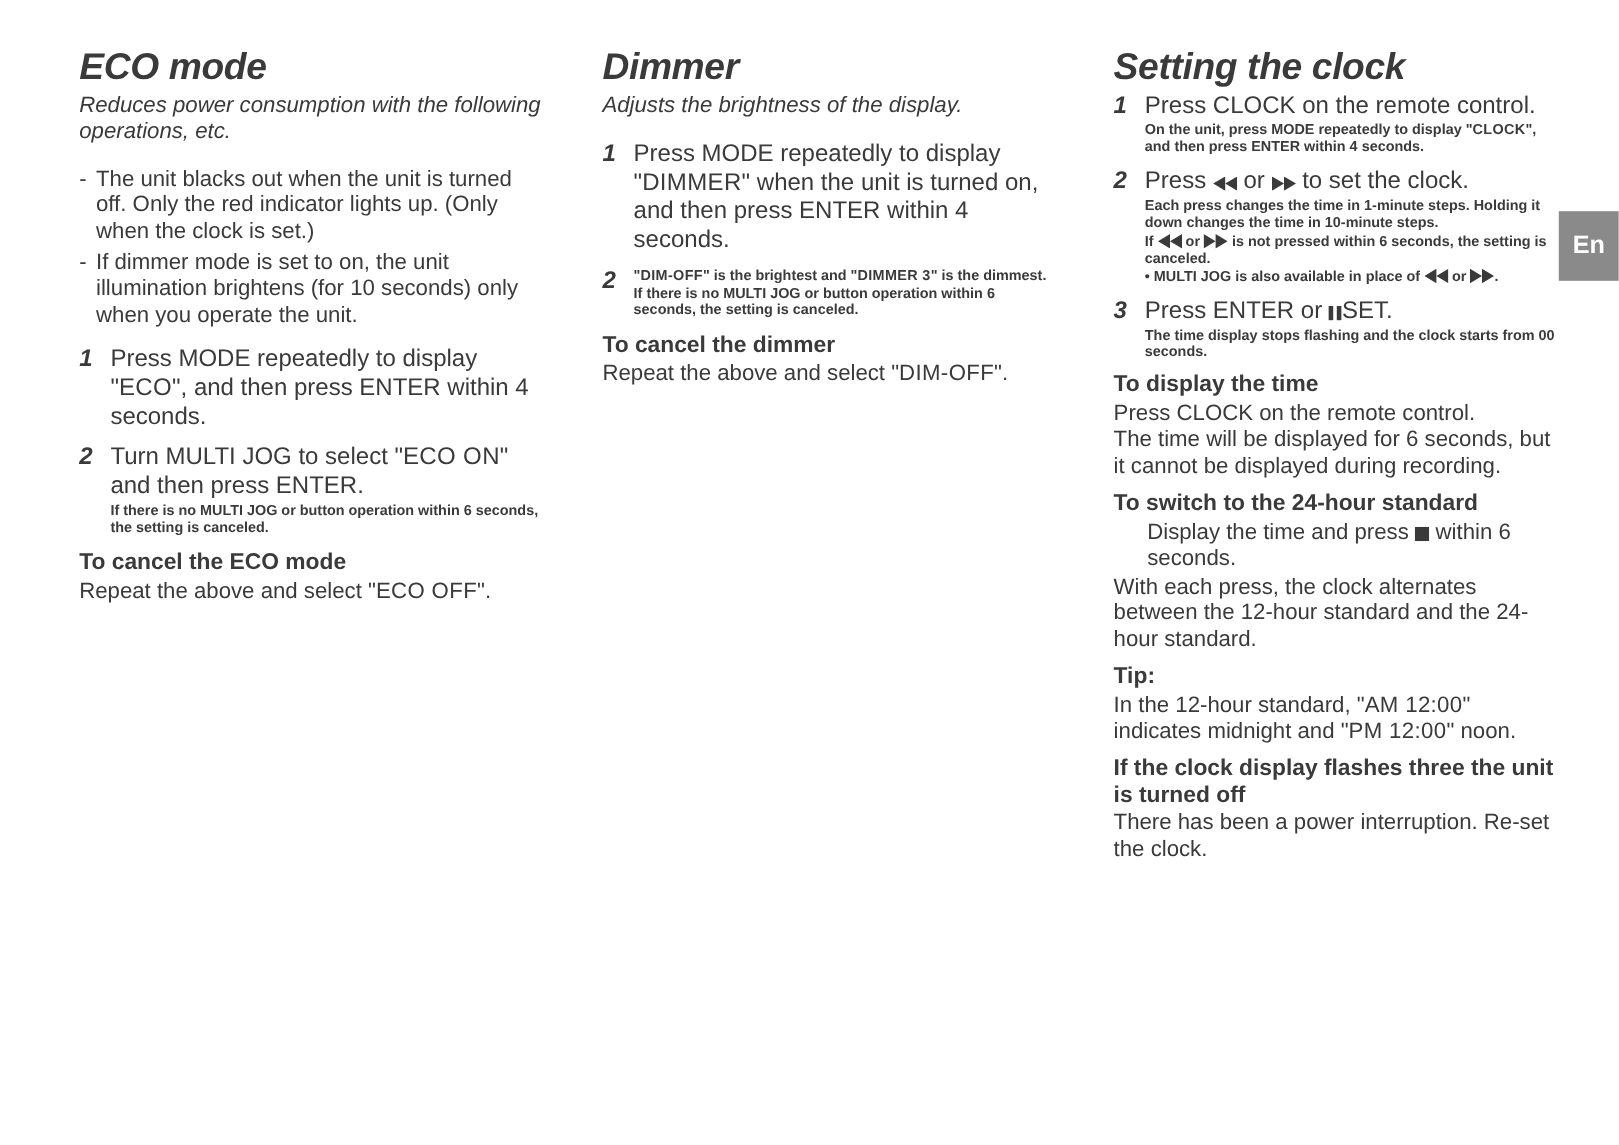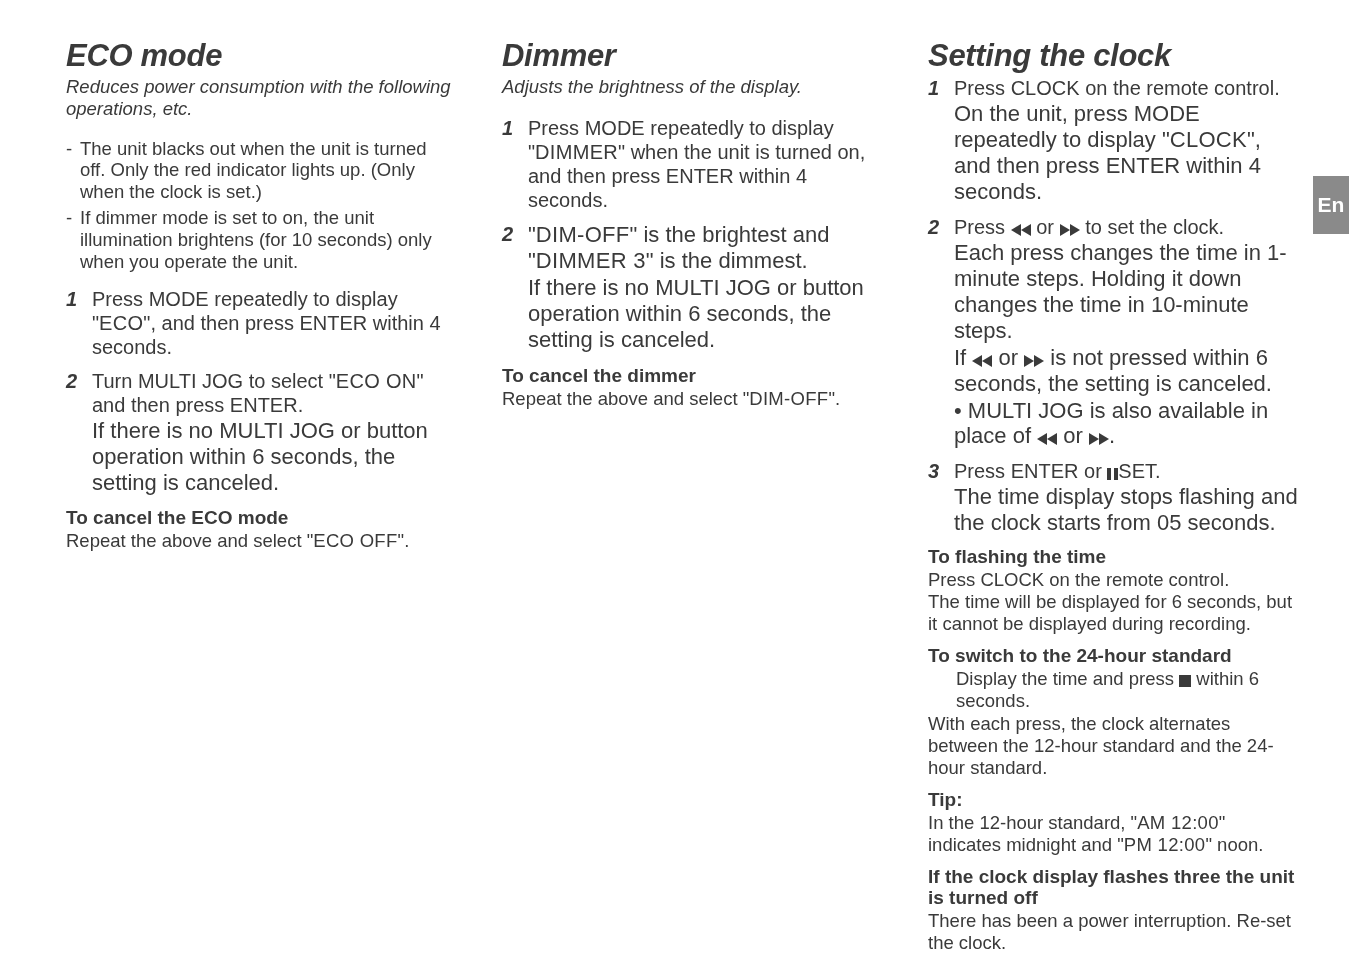--- a/index.html
+++ b/index.html
@@ -83,23 +83,24 @@
     content:counter(step);
     position:absolute;
     left:0;
     top:0;
     font-weight:700;
     font-style:italic;
     font-size:20px;
   }
   .step-desc{
     display:block;
-    font-size:22px;
+    font-size:12px;
     line-height:1.18;
     margin-top:1px;
+    font-weight:bold;
   }
   .sub-h{
     font-weight:700;
     font-size:19px;
     margin:10px 0 1px 0;
     font-family:"Arial Narrow","Helvetica Condensed",Arial,sans-serif;
   }
   .sub-p{
     font-size:18.5px;
     line-height:1.18;
@@ -114,21 +115,21 @@
   }
   .disp{ 
     font-family:"Arial","Helvetica Neue",sans-serif;
     font-stretch:normal;
     letter-spacing:.3px;
   }
   .side-tab{
     position:absolute;
     right:0;
     top:176px;
-    width:36px;
+    width:50px;
     height:58px;
     background:var(--tab-bg);
     color:#fff;
     font-weight:700;
     font-size:21px;
     display:flex;
     align-items:center;
     justify-content:center;
     font-family:Arial,sans-serif;
   }
@@ -221,25 +222,25 @@
         <span class="step-desc"><span>• MULTI JOG is also available in place of </span><svg class="icon" width="20" height="12">
               <use href="#rew"></use>
             </svg><span> or </span><svg class="icon" width="20" height="12">
               <use href="#ffwd"></use>
             </svg><span>.</span></span>
       </li>
       <li>
         <span><span>Press ENTER or </span><svg class="icon" width="11" height="12">
               <use href="#pause"></use>
             </svg><span>SET.</span></span>
-        <span class="step-desc">The time display stops flashing and the clock starts from 05 seconds.</span>
+        <span class="step-desc">The time display stops flashing and the clock starts from 00 seconds.</span>
       </li>
     </ol>
 
-    <div class="sub-h">To flashing the time</div>
+    <div class="sub-h">To display the time</div>
     <p class="sub-p" style="white-space:pre-line;">Press CLOCK on the remote control.
 The time will be displayed for 6 seconds, but it cannot be displayed during recording.</p>
 
     <div class="sub-h">To switch to the 24-hour standard</div>
     <p class="sub-p" style="margin-bottom:2px;margin-left:28px;"><span>Display the time and press </span><svg class="icon" width="12" height="12">
           <use href="#stop"></use>
         </svg><span> within 6 seconds.</span></p>
     <p class="sub-p">With each press, the clock alternates between the 12-hour standard and the 24-hour standard.</p>
 
     <div class="tip-h">Tip:</div>

